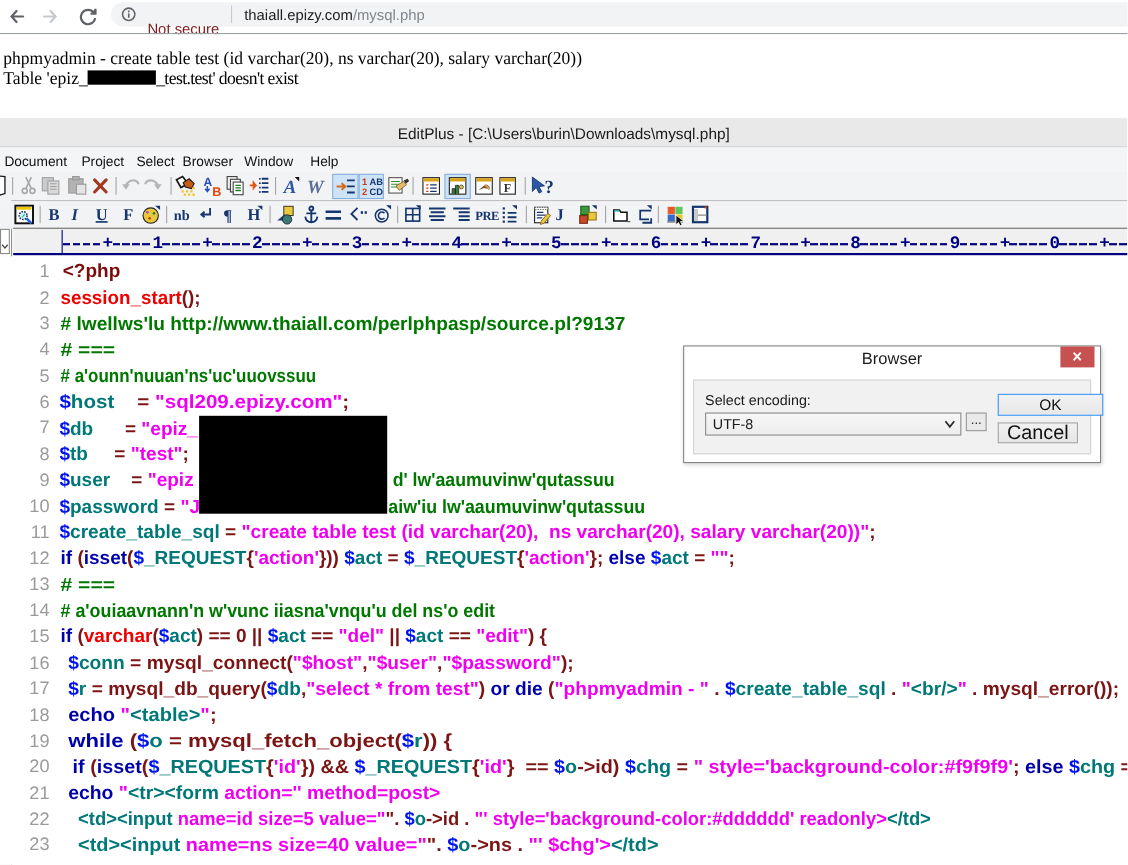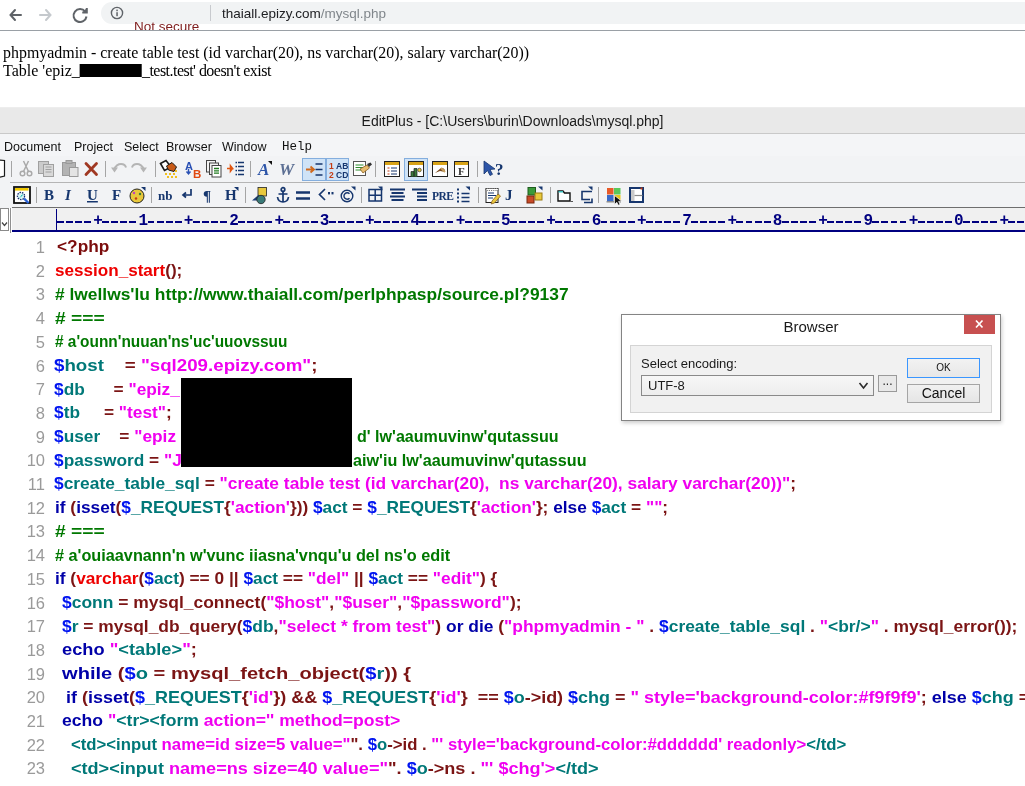--- a/index.html
+++ b/index.html
@@ -52,21 +52,21 @@
   <div class="abs" style="left:0;top:6px;width:1025px;text-align:center;font-size:14px;color:#1a1a1a;">EditPlus - [C:\Users\burin\Downloads\mysql.php]</div>
   <div class="abs" style="left:0;top:26px;width:1025px;height:1px;background:#c9c9c9;"></div>
 
   <div class="abs" style="left:0;top:27px;width:1025px;height:22px;background:#f4f5f7;"></div>
   <div style="position:absolute;top:33px;left:0;width:1025px;font-size:12.5px;color:#111;">
       <span style="position:absolute;left:4px;">Document</span>
       <span style="position:absolute;left:74px;text-align:right;">Project</span>
       <span style="position:absolute;left:124px;">Select</span>
       <span style="position:absolute;left:166px;">Browser</span>
       <span style="position:absolute;left:222px;">Window</span>
-      <span style="position:absolute;left:282px;font-family:Liberation Mono, monospace;">Help</span>
+      <span style="position:absolute;left:282px;">Help</span>
     </div>
 
   <div class="abs" style="left:0;top:49px;width:1025px;height:27px;background:#f2f3f5;"></div>
   <svg id="tb1" class="abs" style="left:0;top:49px;" width="1025" height="27" viewBox="0 0 1025 27">
 
     <path d="M-1 4 L4.5 4.5 L4.5 20 L-1 21.5 Z" fill="#fff" stroke="#1a1a1a" stroke-width="1.2"></path>
 
     <g stroke="#a5a5a5" stroke-width="1">
       <line x1="11.5" y1="5" x2="11.5" y2="21"></line>
         <line x1="105.5" y1="5" x2="105.5" y2="21"></line>
@@ -378,16 +378,16 @@
         <path d="M12 5.5 L18.5 12.5 M18.5 5.5 L12 12.5" stroke="#fff" stroke-width="1.7"></path>
       </svg>
   </div>
   <div class="abs" style="left:8px;top:30px;width:362px;height:68px;background:#f1f1f1;border:1px solid #d4d4d4;">
     <div class="abs" style="left:10px;top:10px;font-size:13px;color:#1a1a1a;">Select encoding:</div>
     <div class="abs" style="left:10px;top:29px;width:233px;height:21px;background:linear-gradient(#f7f7f7,#ededed);border:1px solid #8a8a8a;font-size:13px;color:#1a1a1a;line-height:19px;padding-left:6px;">UTF-8</div>
     <svg class="abs" style="left:227px;top:35px;" width="11" height="9" viewBox="0 0 11 9">
         <path d="M1.5 2 L5.5 7 L9.5 2" fill="none" stroke="#2a2a2a" stroke-width="1.6"></path>
       </svg>
     <div class="abs" style="left:247px;top:29px;width:19px;height:17px;background:#e9e9e9;border:1px solid #9a9a9a;font-size:12px;text-align:center;line-height:11px;color:#222;">...</div>
-    <div class="abs" style="left:276px;top:12px;width:73px;height:20px;background:linear-gradient(#f2f2f2,#e7e7e7);border:1px solid #3a96ff;text-align:center;font-size:10px;line-height:18px;color:#111;">OK</div>
-    <div class="abs" style="left:276px;top:38px;width:73px;height:19px;background:linear-gradient(#f1f1f1,#e5e5e5);border:1px solid #a5a5a5;text-align:center;font-size:14px;line-height:17px;color:#111;">Cancel</div>
+    <div class="abs" style="left:276px;top:12px;width:96px;height:20px;background:linear-gradient(#f2f2f2,#e7e7e7);border:1px solid #3a96ff;text-align:center;font-size:14px;line-height:18px;color:#111;">OK</div>
+    <div class="abs" style="left:276px;top:38px;width:73px;height:19px;background:linear-gradient(#f1f1f1,#e5e5e5);border:1px solid #a5a5a5;text-align:center;font-size:18px;line-height:17px;color:#111;">Cancel</div>
   </div>
 </div>
 
 </body></html>

